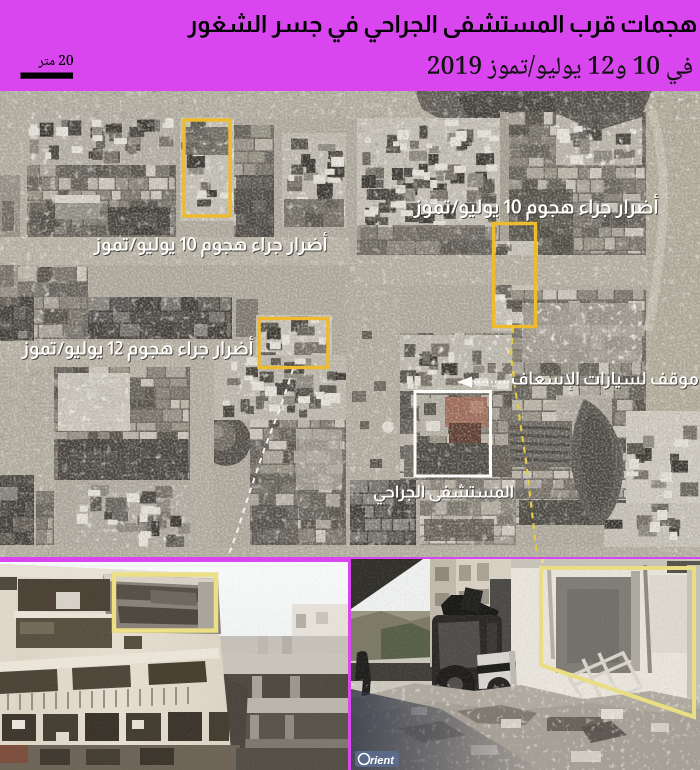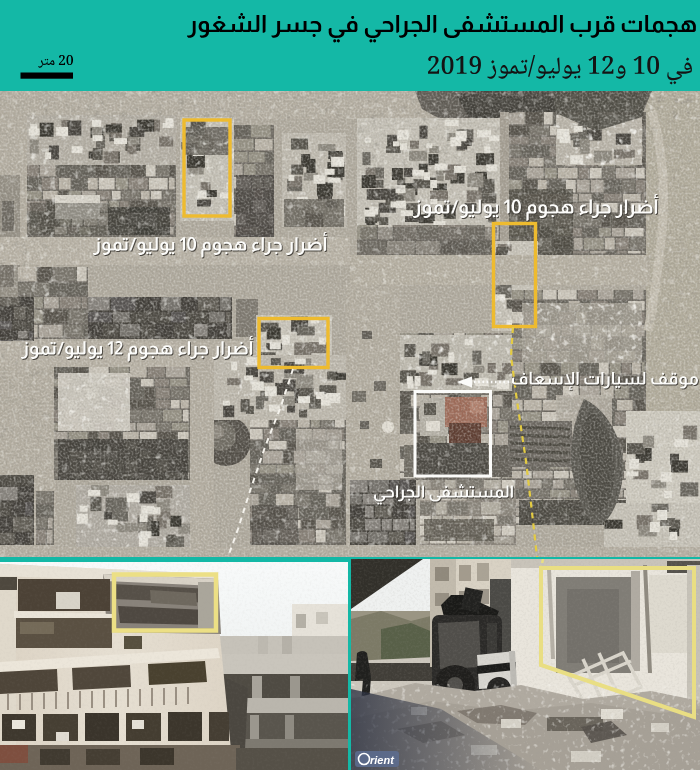--- a/index.html
+++ b/index.html
@@ -1,15 +1,15 @@
 <!DOCTYPE html>
 <html><head><meta charset="utf-8">
 <style>
 html,body{margin:0;padding:0;background:#fff}
-#page{position:relative;width:700px;height:770px;overflow:hidden;background:#14b8a6;font-family:"Liberation Sans",sans-serif}
+#page{position:relative;width:700px;height:770px;overflow:hidden;background:#d946ef;font-family:"Liberation Sans",sans-serif}
 </style></head>
 <body>
 <div id="page">
 
 <svg width="700" height="91" viewBox="0 0 700 91" style="position:absolute;left:0;top:0">
 
 <path d="M374.3 39.3L373.7 39.5L373.4 39.9L373.1 40.4L373.1 40.9L373.2 41.4L373.6 42.0L374.1 42.3L374.8 42.4L375.3 42.2L375.8 41.8L376.1 41.3L376.1 40.6L375.9 40.0L375.5 39.5L374.9 39.3ZM370.6 39.3L370.1 39.5L369.7 40.0L369.4 40.6L369.5 41.3L369.7 41.8L370.2 42.2L370.7 42.4L371.4 42.3L371.8 42.1L372.2 41.7L372.4 41.3L372.4 40.3L372.1 39.8L371.7 39.5L371.3 39.3ZM338.0 39.3L337.5 39.5L337.1 39.9L336.9 40.4L336.8 40.9L336.9 41.4L337.4 42.0L337.9 42.3L338.5 42.4L339.1 42.2L339.6 41.8L339.8 41.3L339.9 40.6L339.6 40.0L339.2 39.5L338.7 39.3ZM334.4 39.3L333.8 39.5L333.4 40.0L333.2 40.6L333.2 41.3L333.5 41.8L333.9 42.2L334.5 42.4L335.2 42.3L335.6 42.1L336.0 41.7L336.2 41.3L336.2 40.3L335.9 39.8L335.5 39.5L335.0 39.3ZM670.2 33.9L669.7 34.1L669.2 34.5L669.0 34.9L668.9 35.7L669.2 36.3L669.6 36.8L670.1 37.0L670.8 37.0L671.3 36.7L671.7 36.4L671.9 35.9L672.0 35.4L671.9 34.9L671.4 34.3L670.9 34.0ZM580.5 33.9L579.9 34.2L579.4 34.6L579.1 35.4L579.2 35.9L579.4 36.4L579.8 36.7L580.3 37.0L581.1 37.0L581.7 36.7L582.0 36.3L582.2 35.8L582.2 35.1L582.0 34.6L581.5 34.2L581.2 34.0ZM415.0 33.9L414.4 34.1L413.9 34.5L413.7 34.9L413.6 35.7L413.9 36.3L414.4 36.8L414.8 37.0L415.5 37.0L416.0 36.7L416.4 36.4L416.6 35.9L416.7 35.4L416.6 34.9L416.2 34.3L415.6 34.0ZM313.9 33.9L313.5 34.0L312.8 34.6L312.6 35.4L312.7 35.9L312.9 36.4L313.3 36.7L313.8 37.0L314.5 37.0L315.0 36.7L315.4 36.3L315.7 35.7L315.7 35.2L315.5 34.7L315.1 34.2L314.6 34.0ZM641.9 21.1L639.0 21.1L639.0 29.3L638.7 29.7L625.9 29.7L625.4 29.4L624.9 28.9L624.6 28.3L624.6 22.9L623.2 22.9L621.8 24.0L621.8 28.5L622.1 29.6L622.6 30.5L623.3 31.2L624.3 31.8L625.4 32.1L639.7 32.1L640.3 31.9L641.0 31.5L641.4 31.0L641.8 30.4L641.9 29.8ZM590.8 21.1L587.9 21.1L587.9 29.3L587.5 29.7L574.8 29.7L574.3 29.4L573.8 28.9L573.5 28.3L573.5 22.9L572.1 22.9L570.6 24.0L570.6 28.5L570.9 29.6L571.5 30.5L572.2 31.2L573.2 31.8L574.3 32.1L588.6 32.1L589.2 31.9L589.9 31.5L590.3 31.0L590.7 30.4L590.8 29.8ZM195.6 21.1L192.8 21.1L192.8 31.8L192.5 33.1L192.0 34.1L191.4 34.7L190.8 35.1L190.1 35.3L189.0 35.5L187.0 35.4L187.1 36.4L188.3 37.8L189.9 37.8L190.7 37.7L192.7 37.0L193.7 36.3L194.3 35.7L195.1 34.3L195.5 33.0L195.6 31.8ZM613.5 22.6L613.0 22.0L612.3 21.6L611.1 21.0L609.9 20.9L609.0 20.9L608.1 21.0L607.1 21.3L606.0 21.9L605.2 22.6L604.5 23.6L604.0 25.0L603.9 26.5L604.1 27.7L604.3 28.5L604.7 29.3L605.0 29.7L599.2 29.7L599.2 21.1L596.3 21.1L596.3 31.8L596.0 33.1L595.5 34.1L594.9 34.7L594.3 35.1L593.6 35.3L592.5 35.5L590.5 35.4L590.6 36.4L591.6 37.6L591.9 37.8L594.2 37.7L596.1 37.0L597.2 36.3L598.3 35.1L598.8 33.9L599.2 32.1L612.1 32.1L613.0 31.8L613.8 31.1L614.3 30.0L614.3 24.5L614.0 23.4ZM608.4 23.4L609.0 23.2L609.8 23.2L610.6 23.5L611.0 24.0L611.3 24.5L611.4 25.2L611.4 29.2L611.4 29.4L611.0 29.7L609.3 29.7L608.5 29.5L607.5 28.7L607.0 27.9L606.8 27.0L606.8 25.8L606.9 25.2L607.4 24.1L607.9 23.7ZM392.8 24.3L392.2 23.2L391.2 22.2L390.4 21.7L389.0 21.1L387.5 20.9L386.5 20.9L385.0 21.0L383.4 21.4L382.9 21.6L382.9 23.8L385.8 23.3L387.3 23.4L388.7 23.8L389.8 24.8L390.2 25.6L390.4 26.4L390.4 29.4L390.1 29.7L375.2 29.7L375.2 30.6L376.3 32.1L377.9 32.2L377.7 33.0L377.4 33.9L376.6 34.7L375.6 35.2L374.3 35.4L372.2 35.5L371.0 35.4L369.7 35.0L369.1 34.7L368.6 34.2L368.1 33.4L367.8 32.3L367.7 28.0L366.4 28.0L365.0 29.1L364.9 32.5L365.3 34.1L366.0 35.4L366.7 36.2L367.8 37.0L369.1 37.5L370.1 37.7L371.3 37.9L374.4 37.9L375.6 37.7L377.0 37.4L378.4 36.7L379.7 35.4L380.4 34.2L380.6 33.5L380.9 32.1L391.0 32.1L391.7 31.9L392.3 31.6L392.8 31.0L393.1 30.4L393.3 29.8L393.3 26.2L393.1 25.1ZM357.1 23.4L356.6 22.6L356.2 22.0L355.5 21.6L354.2 21.0L353.1 20.9L351.6 20.9L350.2 21.3L349.5 21.6L348.8 22.2L347.8 23.3L347.4 24.1L347.1 25.3L347.1 26.5L347.2 27.7L347.5 28.5L347.9 29.3L348.2 29.7L338.9 29.7L338.9 30.6L340.0 32.1L341.6 32.2L341.6 32.5L341.1 33.9L340.3 34.7L339.7 35.1L338.5 35.4L337.4 35.5L335.1 35.4L333.4 35.0L332.6 34.5L332.0 33.8L331.6 32.7L331.5 31.6L331.5 28.0L330.1 28.0L328.7 29.1L328.7 32.5L329.0 34.1L329.7 35.4L330.5 36.2L331.2 36.8L332.4 37.4L333.8 37.7L335.1 37.9L338.9 37.8L339.7 37.7L341.1 37.3L342.0 36.8L342.7 36.3L343.5 35.4L344.0 34.5L344.4 33.5L344.6 32.1L355.3 32.1L355.9 31.9L356.3 31.7L356.9 31.1L357.4 30.0L357.4 24.5ZM351.6 23.4L352.2 23.2L353.0 23.2L353.8 23.5L354.2 24.0L354.5 24.5L354.6 25.2L354.6 29.2L354.5 29.4L354.2 29.7L352.5 29.7L351.7 29.5L350.7 28.7L350.2 27.9L349.9 27.0L349.9 25.8L350.1 25.2L350.6 24.1L351.0 23.7ZM321.0 25.1L320.5 23.8L319.9 22.9L318.7 21.9L317.6 21.3L316.0 20.9L314.4 20.9L312.9 21.0L311.3 21.4L310.8 21.6L310.8 23.8L313.7 23.3L315.2 23.4L316.6 23.8L317.7 24.8L318.1 25.6L318.3 26.4L318.2 29.5L317.9 29.7L306.5 29.7L306.5 21.1L303.6 21.1L303.6 29.4L303.3 29.7L298.5 29.7L298.5 22.5L295.6 22.5L295.6 29.2L295.6 29.4L295.2 29.7L290.4 29.7L290.5 23.9L287.6 23.9L287.6 29.2L287.3 29.7L280.1 29.7L280.1 21.1L277.2 21.1L277.2 31.8L276.9 33.1L276.4 34.1L275.8 34.7L275.3 35.0L274.5 35.3L273.4 35.5L271.4 35.4L271.4 36.3L272.5 37.6L272.8 37.8L274.1 37.8L275.6 37.6L277.3 36.9L278.1 36.3L278.7 35.7L279.4 34.6L279.7 33.9L280.1 32.1L288.3 32.1L289.2 31.8L289.9 31.2L290.2 31.3L290.8 32.1L296.3 32.1L297.2 31.8L297.9 31.2L298.2 31.3L298.8 32.1L304.3 32.1L305.3 31.8L306.0 31.2L306.1 31.2L306.8 32.1L319.3 32.1L320.2 31.6L320.8 31.0L321.1 30.2L321.2 26.2ZM633.4 20.5L632.9 20.7L632.4 21.1L632.2 21.6L632.1 22.2L632.4 22.9L632.8 23.3L633.3 23.5L634.0 23.5L634.5 23.3L634.9 22.9L635.2 22.2L635.2 21.8L635.0 21.3L634.6 20.8L634.1 20.6ZM629.8 20.5L629.4 20.6L628.7 21.2L628.5 21.9L628.5 22.5L628.8 22.9L629.1 23.3L629.7 23.5L630.3 23.5L630.9 23.3L631.3 22.9L631.5 22.3L631.5 21.7L631.3 21.3L630.9 20.8L630.4 20.6ZM611.0 15.9L610.5 16.1L609.9 16.7L609.8 17.1L609.8 17.7L610.1 18.3L610.4 18.6L610.9 18.9L611.4 18.9L612.2 18.7L612.6 18.3L612.8 17.8L612.8 17.0L612.5 16.4L612.1 16.1L611.6 15.9ZM607.4 15.9L606.8 16.1L606.4 16.5L606.2 17.1L606.2 17.7L606.4 18.2L606.8 18.6L607.3 18.9L607.8 18.9L608.5 18.7L609.0 18.2L609.2 17.3L609.0 16.6L608.6 16.2L608.0 15.9ZM505.7 15.9L505.1 16.1L504.6 16.7L504.5 17.1L504.5 17.7L504.7 18.3L505.1 18.6L505.6 18.9L506.1 18.9L506.8 18.7L507.2 18.3L507.5 17.8L507.5 17.0L507.2 16.4L506.8 16.1L506.3 15.9ZM502.0 15.9L501.5 16.1L501.0 16.6L500.8 17.0L500.8 17.8L501.1 18.3L501.5 18.7L501.9 18.9L502.4 18.9L503.2 18.7L503.6 18.2L503.9 17.3L503.6 16.6L503.3 16.2L502.6 15.9ZM491.1 15.9L490.5 16.1L490.0 16.5L489.8 17.1L489.8 17.7L490.0 18.2L490.4 18.6L490.9 18.9L491.4 18.9L492.1 18.7L492.6 18.2L492.9 17.3L492.6 16.6L492.3 16.2L491.6 15.9ZM487.2 15.9L486.7 16.2L486.3 16.8L486.3 18.0L486.7 18.6L487.2 18.9L487.8 18.9L488.3 18.8L488.6 18.6L489.1 18.0L489.2 17.6L489.1 16.8L488.5 16.1L488.2 15.9ZM467.5 15.9L467.0 16.1L466.5 16.6L466.3 17.0L466.3 17.8L466.5 18.3L467.0 18.7L467.4 18.9L467.9 18.9L468.5 18.8L469.1 18.3L469.3 17.7L469.3 17.1L469.1 16.5L468.6 16.1L468.1 15.9ZM352.2 15.9L351.7 16.2L351.4 16.6L351.1 17.3L351.2 17.8L351.4 18.2L351.9 18.7L352.6 18.9L353.1 18.9L353.7 18.6L354.0 18.2L354.2 17.7L354.1 16.9L354.0 16.5L353.5 16.1L353.2 15.9ZM243.2 15.9L242.6 16.1L242.2 16.5L242.0 17.1L242.0 17.7L242.1 18.2L242.6 18.6L243.0 18.9L243.6 18.9L244.3 18.7L244.8 18.2L245.0 17.3L244.8 16.6L244.4 16.2L243.7 15.9ZM239.3 15.9L238.9 16.2L238.4 16.8L238.4 18.0L238.8 18.6L239.4 18.9L239.9 18.9L240.5 18.8L240.8 18.6L241.2 18.0L241.4 17.6L241.2 16.8L240.7 16.1L240.3 15.9ZM218.8 15.9L218.4 16.1L218.0 16.5L217.8 16.9L217.8 17.9L218.3 18.6L218.8 18.9L219.7 18.9L220.3 18.6L220.6 18.2L220.8 17.7L220.7 16.9L220.6 16.5L220.1 16.1L219.8 15.9ZM645.3 15.0L645.3 30.0L645.8 31.2L646.6 31.8L647.2 32.1L653.8 32.1L654.5 31.3L655.4 32.1L656.3 32.5L657.5 32.8L658.5 32.8L659.2 32.7L660.2 32.3L661.2 31.3L661.7 31.8L662.7 32.1L675.3 32.1L676.2 31.8L677.0 31.2L677.8 32.1L684.6 32.1L685.6 31.9L686.8 32.1L693.7 32.1L694.2 32.0L694.9 31.6L695.5 31.0L695.8 30.3L695.9 26.1L695.6 24.5L694.9 23.0L694.0 21.8L692.9 21.0L691.6 20.5L689.5 20.2L686.9 20.4L685.5 20.8L684.0 21.4L684.0 23.0L683.1 23.5L682.5 24.1L682.0 24.9L681.6 26.1L681.6 27.0L681.7 28.0L681.9 28.8L682.4 29.7L677.5 29.7L677.5 26.5L677.4 25.5L677.1 24.4L676.3 23.2L675.3 22.1L674.1 21.4L672.3 20.9L670.7 20.9L668.8 21.1L667.1 21.6L667.1 23.8L669.9 23.3L671.3 23.3L672.4 23.6L673.4 24.2L674.1 25.0L674.5 25.9L674.6 26.6L674.6 29.2L674.5 29.4L674.2 29.7L663.6 29.7L663.3 29.3L663.3 24.7L662.9 23.3L662.5 22.6L661.8 21.9L661.2 21.5L660.2 21.1L659.3 20.9L657.6 20.9L656.0 21.3L654.8 22.1L653.8 23.2L653.2 24.7L652.9 26.3L653.0 28.1L653.5 29.7L648.6 29.7L648.2 29.4L648.1 29.1L648.1 15.0ZM685.3 24.7L686.1 24.7L686.7 25.0L687.1 25.5L687.4 26.4L687.4 27.5L687.2 28.3L686.7 29.1L685.9 29.4L685.4 29.4L684.9 29.2L684.3 28.6L683.9 27.5L683.9 26.4L684.1 25.6L684.7 24.9ZM658.1 23.2L658.8 23.2L659.6 23.5L660.1 24.1L660.4 24.9L660.4 29.4L659.6 30.1L658.8 30.4L657.9 30.4L657.6 30.3L656.7 29.7L656.1 28.6L655.8 27.4L655.8 25.9L656.2 24.7L656.4 24.2L657.0 23.7ZM686.4 22.8L686.9 22.6L688.0 22.5L689.9 22.6L691.1 23.0L692.0 23.8L692.7 25.0L693.0 26.4L693.1 29.1L692.8 29.6L692.6 29.7L689.0 29.6L689.5 28.7L689.8 27.3L689.8 26.0L689.5 25.2L689.1 24.4L688.2 23.5L687.6 23.1ZM562.8 15.0L560.0 15.0L560.0 32.7L561.4 32.7L562.8 31.6ZM556.6 15.0L553.8 15.0L553.8 29.2L553.3 29.7L549.2 29.7L548.9 29.4L548.8 24.7L548.5 23.3L548.0 22.6L547.3 21.9L546.8 21.5L545.8 21.1L544.8 20.9L543.1 20.9L541.6 21.3L540.3 22.1L539.4 23.2L538.7 24.7L538.5 26.3L538.6 28.1L539.1 29.7L533.7 29.7L533.7 21.1L530.8 21.1L530.8 29.4L530.4 29.7L525.6 29.7L525.7 22.5L522.8 22.5L522.8 29.2L522.8 29.4L522.4 29.7L517.6 29.7L517.7 23.9L514.8 23.9L514.8 29.2L514.5 29.7L507.2 29.7L507.2 21.1L504.4 21.1L504.4 29.1L504.2 29.4L503.9 29.7L498.9 29.7L498.9 21.1L496.0 21.1L496.0 29.4L495.7 29.7L490.9 29.7L490.9 22.5L488.1 22.5L488.1 29.2L488.0 29.4L487.6 29.7L482.8 29.7L482.9 23.9L480.0 23.9L480.0 29.2L479.7 29.7L472.0 29.7L472.7 28.3L473.0 27.5L473.1 26.5L473.0 25.0L472.4 23.5L471.9 22.8L471.2 22.0L470.6 21.6L469.1 21.0L467.3 20.9L465.6 21.2L464.6 21.8L463.6 22.8L463.0 23.8L462.5 25.3L462.5 27.1L462.9 28.5L463.6 29.7L454.3 29.7L454.3 30.6L455.4 32.1L457.0 32.2L456.8 33.0L456.5 33.9L455.5 34.8L455.0 35.1L453.9 35.4L451.3 35.5L449.5 35.2L448.8 35.0L448.0 34.5L447.4 33.8L447.0 32.7L446.8 31.6L446.8 28.0L445.5 28.0L444.1 29.1L444.1 33.0L444.5 34.4L445.1 35.4L445.8 36.2L446.9 37.0L447.8 37.4L449.2 37.7L450.4 37.9L453.5 37.9L454.7 37.7L456.1 37.4L457.0 37.0L458.0 36.3L458.8 35.4L459.4 34.5L459.7 33.5L460.0 32.1L466.3 32.1L467.6 31.8L469.2 32.1L480.7 32.1L481.6 31.8L482.3 31.2L482.6 31.3L483.2 32.1L488.7 32.1L489.6 31.8L490.3 31.2L490.6 31.3L491.2 32.1L496.8 32.1L497.7 31.8L498.4 31.2L498.5 31.2L499.3 32.1L505.0 32.1L506.0 31.8L506.6 31.2L506.8 31.2L507.6 32.1L515.4 32.1L516.3 31.8L517.1 31.2L517.4 31.3L518.0 32.1L523.5 32.1L524.4 31.8L525.1 31.2L525.4 31.3L526.0 32.1L531.5 32.1L532.5 31.8L533.1 31.2L533.3 31.2L534.0 32.1L539.4 32.1L540.1 31.3L541.1 32.2L541.8 32.5L543.1 32.8L544.1 32.8L545.1 32.6L545.9 32.2L546.7 31.3L547.2 31.8L548.2 32.1L554.5 32.1L554.9 32.0L555.6 31.6L556.3 30.8L556.6 30.0ZM543.6 23.2L544.3 23.2L545.1 23.5L545.6 24.1L545.9 24.9L545.9 29.4L545.1 30.1L544.3 30.4L543.5 30.4L543.1 30.3L542.3 29.7L541.6 28.6L541.3 27.4L541.3 25.9L541.7 24.7L542.0 24.2L542.5 23.7ZM467.4 23.2L468.6 23.4L469.4 24.0L470.0 24.9L470.2 26.1L470.1 27.6L469.7 28.5L469.0 29.2L468.3 29.6L467.9 29.7L466.8 29.4L465.9 28.6L465.6 28.0L465.4 27.1L465.4 25.8L465.8 24.4L466.6 23.5ZM436.2 15.0L433.4 15.0L433.4 32.7L434.8 32.7L436.2 31.6ZM430.0 15.0L427.2 15.0L427.2 29.2L426.8 29.7L422.2 29.7L422.1 25.8L421.8 24.4L421.4 23.7L420.3 22.4L419.3 21.6L417.7 21.0L416.5 20.9L414.2 21.0L413.0 21.2L411.8 21.6L411.8 23.8L414.6 23.3L416.0 23.3L417.2 23.6L418.1 24.2L418.8 25.0L419.3 26.2L419.3 29.2L419.0 29.7L407.5 29.7L407.5 21.1L404.6 21.1L404.6 31.8L404.4 33.1L403.9 34.1L403.3 34.7L402.7 35.1L402.0 35.3L400.9 35.5L398.9 35.4L399.0 36.4L399.9 37.6L400.2 37.8L402.5 37.7L404.5 37.0L405.6 36.3L406.6 35.1L407.2 33.9L407.5 32.1L420.0 32.1L420.9 31.8L421.7 31.2L422.5 32.1L427.8 32.1L428.3 32.0L429.0 31.6L429.7 30.8L430.0 30.0ZM399.1 15.0L396.3 15.0L396.3 32.7L397.7 32.7L399.1 31.6ZM265.6 15.0L262.7 15.0L262.7 32.7L264.1 32.7L265.5 31.6ZM259.3 15.0L256.5 15.0L256.5 29.2L256.0 29.7L251.1 29.7L251.1 21.1L248.2 21.1L248.2 29.4L247.8 29.7L243.0 29.7L243.1 22.5L240.2 22.5L240.2 29.2L240.2 29.4L239.8 29.7L235.0 29.7L235.1 23.9L232.2 23.9L232.2 29.2L232.1 29.4L231.8 29.7L221.9 29.7L222.4 28.6L223.1 27.7L224.1 26.7L225.3 26.0L225.5 25.2L224.7 23.6L223.5 22.3L221.9 21.4L220.2 20.9L218.2 21.0L216.8 21.3L216.1 21.7L214.4 22.9L213.5 24.1L213.1 24.9L213.0 25.5L213.2 26.0L214.1 26.5L215.3 27.6L216.1 28.5L216.6 29.7L209.0 29.7L209.0 24.7L208.7 23.5L208.1 22.5L207.1 21.6L205.8 21.0L204.6 20.9L203.7 20.9L202.0 21.2L201.2 21.6L200.4 22.1L199.6 22.9L199.1 23.9L198.8 24.9L198.6 26.2L198.7 27.5L199.0 28.8L199.8 30.3L200.6 31.0L201.3 31.5L202.9 32.1L206.1 32.2L205.8 33.3L205.5 33.9L204.7 34.7L204.0 35.1L202.8 35.4L201.2 35.5L199.9 35.3L199.9 36.4L201.1 37.8L203.3 37.8L204.3 37.6L205.5 37.3L206.9 36.4L208.0 35.3L208.6 34.2L208.9 33.1L208.9 32.2L209.1 32.1L218.2 32.1L218.8 31.9L219.2 31.5L219.4 31.5L219.8 31.9L220.3 32.1L232.8 32.1L233.7 31.8L234.5 31.2L234.8 31.3L235.4 32.1L240.9 32.1L241.8 31.8L242.5 31.2L242.8 31.3L243.4 32.1L248.9 32.1L249.9 31.8L250.5 31.2L250.7 31.2L251.4 32.1L257.2 32.1L257.7 32.0L258.3 31.6L258.7 31.2L259.2 30.4L259.3 30.0ZM219.1 23.2L220.0 23.3L221.0 23.6L221.6 24.0L222.5 25.0L222.5 25.2L221.5 25.9L220.6 26.8L220.0 27.7L219.4 29.0L219.2 29.0L218.7 27.9L217.8 26.7L216.8 25.6L216.0 25.1L216.3 24.6L217.3 23.8L218.1 23.4ZM203.1 23.4L203.8 23.2L204.5 23.2L204.9 23.4L205.3 23.6L205.8 24.1L206.1 24.6L206.1 29.7L204.0 29.7L203.2 29.5L202.7 29.2L202.1 28.6L201.8 28.2L201.5 27.1L201.5 25.9L201.6 25.3L202.0 24.3L202.4 23.9ZM489.3 13.0L488.6 13.3L488.2 13.7L488.1 14.0L488.1 14.8L488.5 15.5L488.9 15.7L489.6 15.8L490.1 15.7L490.6 15.3L490.9 14.7L490.9 14.1L490.7 13.7L490.3 13.2L489.8 13.0ZM241.4 13.0L240.8 13.3L240.4 13.7L240.3 14.0L240.3 14.8L240.7 15.5L241.1 15.7L241.8 15.8L242.3 15.7L242.7 15.3L243.0 14.7L243.0 14.1L242.8 13.7L242.5 13.2L242.0 13.0Z" fill="#000"></path>
 
 <path d="M671.2 81.4L669.6 83.1L671.3 84.5L672.7 82.9ZM674.8 81.1L673.2 82.7L674.3 83.8L674.9 84.2L676.0 83.1L676.3 82.5ZM575.4 75.7L573.8 77.3L575.5 78.8L576.9 77.1ZM549.9 75.7L548.3 77.3L550.0 78.8L551.4 77.1ZM579.0 75.3L577.4 77.0L578.5 78.1L579.1 78.5L580.2 77.3L580.5 76.8ZM553.5 75.3L551.9 77.0L553.0 78.1L553.6 78.5L554.7 77.3L555.0 76.8ZM622.0 65.3L621.1 65.3L620.3 65.6L619.3 66.5L618.8 67.3L618.3 68.4L618.0 69.6L618.0 70.9L618.2 72.0L618.6 72.7L619.2 73.3L619.8 73.7L620.7 73.8L622.2 73.7L623.1 73.4L624.5 72.5L624.0 73.8L623.4 74.7L622.5 75.7L621.3 76.3L620.2 76.6L618.6 76.7L617.4 76.6L616.2 76.3L616.0 76.9L616.0 77.2L617.7 78.3L619.3 78.8L620.3 78.8L621.3 78.6L622.3 78.1L623.1 77.5L623.8 76.7L624.4 75.8L624.9 74.7L625.4 73.2L625.5 71.9L625.4 70.8L625.2 69.5L624.7 68.1L624.3 67.2L623.5 66.2L622.6 65.5ZM619.1 69.2L619.7 68.2L620.3 67.8L620.9 67.6L621.8 67.7L622.5 68.1L623.3 69.1L624.1 70.7L624.1 71.2L622.5 71.6L620.9 71.6L620.2 71.4L619.6 71.1L619.1 70.4ZM494.2 65.1L493.4 65.6L492.8 66.2L492.6 66.7L492.6 67.5L492.9 68.5L494.4 71.2L495.1 72.7L494.7 73.6L493.8 75.0L493.0 75.8L492.2 76.3L490.6 76.7L489.3 76.7L487.6 76.4L487.2 77.3L488.4 78.1L489.9 78.8L491.2 78.8L491.8 78.7L493.0 78.2L493.6 77.8L494.4 77.0L494.9 76.3L495.8 74.3L496.1 72.5L496.1 71.3L496.0 70.5ZM579.4 64.3L578.8 64.6L578.0 65.4L577.8 65.8L577.6 66.4L577.9 67.6L579.2 70.7L578.9 70.9L577.9 71.2L575.9 71.5L574.0 71.6L571.8 71.5L571.8 70.8L571.4 69.1L571.1 67.9L570.1 66.2L569.3 65.5L568.3 65.0L567.4 65.0L566.4 65.5L565.3 66.8L564.5 68.5L564.3 70.3L564.5 71.7L564.9 72.3L565.2 72.7L566.3 73.2L567.6 73.5L570.3 73.8L569.7 74.7L568.8 75.7L567.6 76.3L566.5 76.6L564.9 76.7L563.7 76.6L562.6 76.3L562.3 76.9L562.3 77.2L563.5 78.0L565.2 78.7L565.7 78.8L566.6 78.8L567.5 78.6L568.6 78.1L569.8 77.1L570.8 75.8L571.2 74.9L571.6 73.8L573.7 73.8L575.7 73.6L577.9 73.1L579.4 72.5L580.0 71.3L580.4 69.7L580.2 67.9ZM565.6 68.5L566.2 67.8L566.8 67.4L567.7 67.3L568.3 67.5L569.1 68.2L569.8 69.1L570.4 70.5L570.6 71.5L568.0 71.4L567.0 71.2L566.2 70.9L565.5 70.3L565.3 69.9L565.3 69.1ZM525.8 64.3L525.2 64.6L524.4 65.4L524.2 65.8L524.0 66.4L524.3 67.6L525.5 70.7L524.7 71.0L523.6 71.3L520.4 71.6L519.2 71.5L518.4 70.9L517.5 69.2L517.1 67.9L516.3 66.3L515.8 65.5L515.5 65.3L514.7 65.3L513.8 65.6L512.8 66.3L512.0 67.2L511.4 68.2L510.9 69.2L510.6 70.3L510.7 71.3L510.5 71.4L509.6 71.6L507.9 71.5L507.9 70.8L507.6 69.1L507.2 67.9L506.4 66.4L505.4 65.5L504.9 65.1L504.4 65.0L503.5 65.0L503.1 65.1L502.5 65.5L501.8 66.1L500.9 67.8L500.5 69.1L500.4 70.3L500.7 71.7L501.0 72.3L501.3 72.7L502.4 73.2L503.7 73.5L506.4 73.8L505.8 74.7L504.9 75.7L503.7 76.3L502.6 76.6L501.0 76.7L499.8 76.6L498.7 76.3L498.4 76.9L498.4 77.2L499.7 78.0L500.9 78.6L501.8 78.8L502.7 78.8L503.6 78.6L504.5 78.3L505.9 77.1L506.9 75.8L507.3 74.9L507.7 73.8L510.2 73.7L511.0 73.5L512.2 73.0L512.5 73.0L513.5 73.4L514.5 73.7L517.0 73.8L517.3 72.7L517.9 73.3L518.7 73.7L519.3 73.8L520.1 73.8L522.4 73.5L523.9 73.2L525.2 72.8L525.9 72.4L526.7 70.6L526.8 69.7L526.6 67.9ZM511.9 70.2L512.2 69.6L513.3 68.5L514.3 67.8L515.2 67.3L515.8 69.9L516.6 71.8L516.0 71.8L514.7 71.5L513.3 71.1L512.5 70.7ZM501.7 68.5L502.3 67.8L502.9 67.4L503.8 67.3L504.5 67.5L505.3 68.2L505.9 69.1L506.5 70.5L506.7 71.5L504.1 71.4L503.1 71.2L502.3 70.9L501.7 70.3L501.5 69.9L501.5 69.1ZM690.6 64.5L690.2 63.8L689.2 62.9L688.1 62.5L687.3 62.5L686.9 62.6L686.2 63.0L685.3 64.0L684.7 65.3L684.5 66.6L684.5 67.6L684.7 68.4L685.1 69.1L685.7 69.6L686.4 69.9L687.8 69.9L688.9 69.6L689.6 69.2L690.2 68.8L690.4 68.8L690.7 69.9L690.7 70.3L690.6 70.4L688.3 71.2L685.3 71.5L680.4 71.5L677.4 71.2L677.1 71.4L676.5 72.7L676.4 73.3L677.0 73.8L677.8 74.3L680.9 76.1L679.1 77.0L676.9 77.6L674.5 78.0L672.0 78.0L670.7 77.6L669.6 77.0L668.9 76.2L668.5 75.0L668.5 73.5L668.7 72.4L667.8 72.2L667.4 74.3L667.3 76.0L667.5 77.1L668.1 78.3L668.9 79.2L669.9 79.8L671.3 80.2L673.6 80.3L675.1 80.1L676.7 79.7L678.6 79.0L680.1 78.3L680.7 77.8L681.5 77.0L681.7 76.6L681.9 75.8L681.7 75.0L681.2 74.5L679.2 73.5L679.5 73.4L682.2 73.8L685.6 73.7L688.7 73.1L690.2 72.6L691.1 72.2L691.6 71.6L691.8 70.9L691.9 69.7L691.9 68.4L691.4 66.1ZM685.5 66.1L685.9 65.5L686.3 65.1L686.8 64.8L687.7 64.8L688.5 65.2L689.1 65.8L689.4 66.3L690.0 67.6L689.8 67.8L688.3 68.1L687.3 68.2L686.5 68.1L686.0 67.8L685.5 67.3ZM492.8 60.1L491.0 62.0L492.8 63.6L494.4 61.8ZM522.5 59.9L520.9 61.5L522.6 63.0L524.0 61.3ZM526.1 59.5L524.5 61.2L525.6 62.3L526.2 62.7L527.2 61.5L527.6 61.0ZM687.6 57.4L685.8 59.3L687.6 60.9L689.3 59.1ZM559.2 57.2L557.3 58.5L557.2 58.9L558.1 65.5L558.6 70.4L558.6 71.0L557.1 71.5L555.7 71.6L554.7 71.4L553.3 70.9L553.2 70.7L554.3 68.1L554.0 67.9L553.5 67.9L553.1 68.0L552.8 68.3L551.6 70.5L551.0 71.0L550.7 71.2L549.1 71.5L545.7 71.5L545.7 70.8L545.4 69.1L545.0 67.9L544.4 66.8L544.0 66.2L542.9 65.2L542.2 65.0L541.3 65.0L540.3 65.5L539.7 66.1L538.7 67.8L538.3 69.4L538.2 70.3L538.4 71.4L538.8 72.3L539.2 72.7L539.9 73.1L541.2 73.5L544.2 73.8L543.6 74.7L542.7 75.7L541.5 76.3L540.4 76.6L538.9 76.7L537.7 76.6L536.5 76.3L536.2 76.9L536.2 77.2L537.5 78.0L538.7 78.6L539.6 78.8L540.9 78.8L542.3 78.3L543.8 77.1L544.7 75.8L545.1 74.9L545.5 73.8L547.7 73.8L550.3 73.5L551.7 73.0L552.3 72.2L553.3 73.0L554.1 73.4L555.2 73.7L557.1 73.7L558.0 73.5L558.6 73.2L559.3 72.1L559.8 70.6L559.7 66.7ZM539.5 68.5L540.2 67.8L540.7 67.4L541.6 67.3L542.3 67.5L543.1 68.2L543.7 69.1L544.3 70.5L544.5 71.5L541.9 71.4L541.0 71.2L540.1 70.9L539.5 70.3L539.3 69.9L539.3 69.1ZM639.2 56.1L636.2 58.2L634.8 58.9L633.8 59.2L633.8 59.8L634.4 60.5L635.0 60.7L635.5 60.7L636.3 60.2L638.3 58.2L638.3 71.7L638.1 72.2L637.4 72.7L636.8 72.8L634.8 72.8L634.8 73.8L644.4 73.8L644.4 72.8L642.3 72.7L641.7 72.5L641.4 72.1L641.2 71.8L641.2 56.1ZM594.0 56.1L591.0 58.2L589.6 58.9L588.6 59.2L588.6 59.8L589.2 60.5L589.7 60.7L590.3 60.7L591.1 60.2L593.0 58.2L593.0 71.7L592.8 72.2L592.2 72.7L591.5 72.8L589.5 72.8L589.5 73.8L599.2 73.8L599.2 72.8L597.1 72.7L596.5 72.5L596.1 72.1L596.0 71.8L596.0 56.1ZM461.3 56.1L458.4 58.2L457.0 58.9L455.9 59.2L456.0 59.8L456.6 60.5L457.1 60.7L457.7 60.7L458.5 60.2L460.4 58.2L460.4 71.7L460.2 72.2L459.5 72.7L458.9 72.8L456.9 72.8L456.9 73.8L466.6 73.8L466.6 72.8L464.5 72.7L463.9 72.5L463.5 72.1L463.4 71.8L463.3 56.1ZM652.9 55.9L651.6 56.1L650.4 56.5L649.9 56.9L649.0 57.7L648.5 58.5L647.8 60.1L647.5 61.7L647.3 63.3L647.3 66.6L647.5 68.2L647.8 69.8L648.3 71.1L649.1 72.3L649.9 73.2L650.9 73.7L652.5 74.1L653.7 74.1L655.3 73.7L656.2 73.2L657.0 72.5L657.7 71.4L658.2 70.4L658.8 68.3L659.0 66.1L659.0 63.8L658.8 62.0L658.5 60.3L658.0 59.1L657.2 57.7L656.4 56.9L655.4 56.3L654.1 55.9ZM653.2 57.2L653.9 57.4L654.6 57.7L654.9 58.0L655.4 58.9L655.7 60.0L656.0 62.0L656.1 65.9L655.9 69.0L655.4 71.0L654.9 71.9L654.1 72.5L653.5 72.7L652.8 72.7L652.2 72.5L651.4 71.9L650.9 71.0L650.7 70.3L650.3 67.6L650.2 63.4L650.4 60.8L650.9 58.9L651.3 58.2L651.9 57.6L652.6 57.3ZM604.1 56.6L603.2 57.4L602.6 58.4L602.5 59.1L602.5 59.8L603.0 60.6L603.7 60.9L604.9 61.1L605.1 59.2L605.3 58.6L605.7 58.0L606.4 57.4L607.1 57.2L608.0 57.2L608.5 57.3L609.1 57.7L609.6 58.5L609.9 59.4L609.9 61.2L609.6 62.4L609.3 63.2L608.3 64.9L606.9 66.7L602.3 71.8L602.3 73.8L613.3 73.8L613.4 69.3L612.3 69.3L612.0 70.4L611.7 70.9L611.2 71.4L610.8 71.6L604.3 71.6L609.8 65.7L611.4 63.7L612.5 61.8L612.8 60.8L612.8 59.7L612.6 58.5L612.0 57.6L611.3 56.9L610.1 56.2L608.7 55.9L607.3 55.9L605.3 56.1ZM475.9 55.9L474.8 55.9L473.7 56.0L472.7 56.3L471.9 56.7L471.2 57.3L470.4 58.4L470.0 59.3L469.7 60.4L469.6 62.4L469.9 64.3L470.3 65.0L470.7 65.6L471.7 66.3L473.0 66.9L475.0 67.0L476.5 66.6L477.5 65.9L478.0 65.3L478.1 66.1L478.0 67.4L477.5 69.9L476.8 71.2L475.9 72.2L475.0 72.7L473.5 72.7L473.0 72.6L472.3 72.2L471.7 71.5L471.2 70.6L470.9 70.7L470.5 71.0L470.3 72.0L470.7 73.0L471.4 73.6L472.7 74.0L475.3 74.0L476.6 73.7L477.8 72.9L478.8 72.0L479.5 70.9L480.0 69.8L480.6 67.6L480.9 65.6L480.9 62.8L480.6 60.7L480.2 59.5L479.3 57.9L478.3 56.9L477.4 56.4ZM474.7 57.3L475.4 57.3L475.8 57.4L476.5 57.9L477.0 58.4L477.7 59.9L478.1 62.3L478.1 63.6L477.7 64.3L476.7 65.1L475.4 65.5L474.5 65.5L473.9 65.3L473.0 64.5L472.7 63.8L472.4 62.5L472.5 60.3L472.8 59.0L473.2 58.2L473.8 57.7ZM447.3 55.9L446.0 56.1L444.9 56.5L444.3 56.9L443.4 57.7L442.9 58.5L442.2 60.1L441.9 61.7L441.7 63.3L441.7 66.6L441.9 68.2L442.2 69.8L442.7 71.1L443.5 72.3L444.4 73.2L445.4 73.7L446.9 74.1L448.2 74.1L449.7 73.7L450.6 73.2L451.4 72.5L452.1 71.4L452.6 70.4L453.2 68.3L453.4 66.1L453.4 63.8L453.3 62.0L452.9 60.3L452.4 59.1L451.6 57.7L450.8 56.9L449.8 56.3L448.5 55.9ZM447.6 57.2L448.3 57.4L449.0 57.7L449.3 58.0L449.8 58.9L450.1 60.0L450.4 62.0L450.5 65.9L450.3 69.0L449.8 71.0L449.3 71.9L448.5 72.5L447.9 72.7L447.2 72.7L446.6 72.5L445.9 71.9L445.4 71.0L445.1 70.3L444.7 67.6L444.6 63.4L444.9 60.8L445.4 58.9L445.7 58.2L446.4 57.6L447.0 57.3ZM429.8 56.6L428.9 57.4L428.3 58.4L428.2 59.1L428.2 59.8L428.7 60.6L429.4 60.9L430.6 61.1L430.8 59.2L431.0 58.6L431.4 58.0L432.1 57.4L432.8 57.2L433.7 57.2L434.2 57.3L434.8 57.7L435.3 58.5L435.6 59.4L435.6 61.2L435.3 62.4L435.0 63.2L434.0 64.9L432.6 66.7L428.0 71.8L428.0 73.8L439.0 73.8L439.1 69.3L438.0 69.3L437.7 70.4L437.4 70.9L436.9 71.4L436.5 71.6L430.0 71.6L435.5 65.7L437.1 63.7L438.2 61.8L438.5 60.8L438.5 59.7L438.3 58.5L437.7 57.6L437.0 56.9L435.8 56.2L434.4 55.9L433.0 55.9L431.0 56.1ZM535.1 55.0L533.6 55.0L528.0 76.8L529.5 76.8Z" fill="#141414"></path>
 

